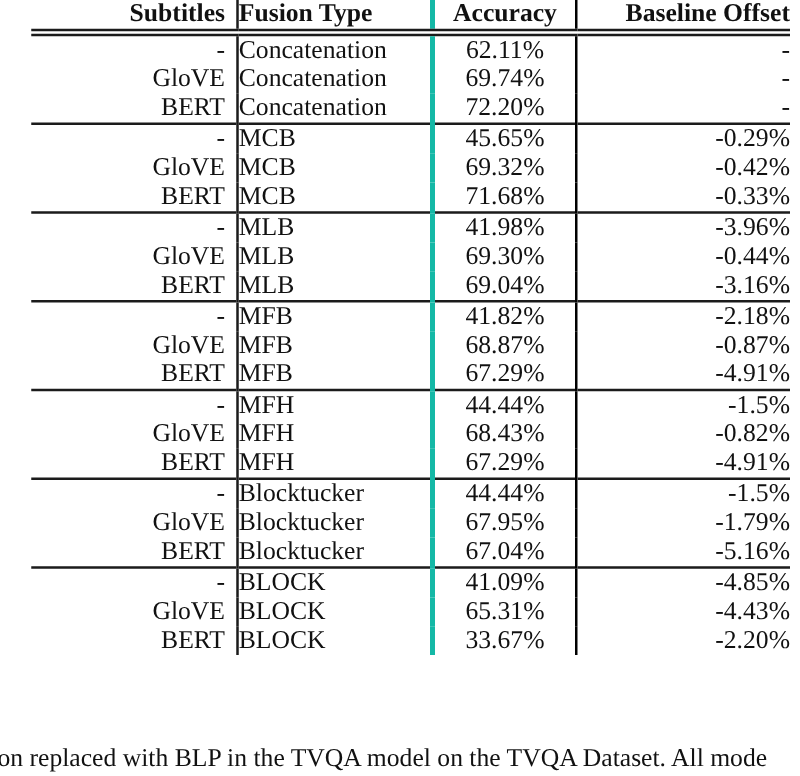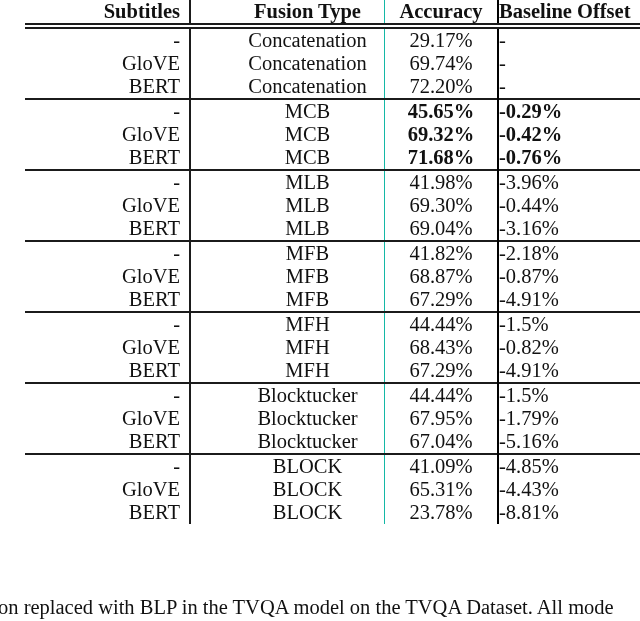--- a/index.html
+++ b/index.html
@@ -24,25 +24,25 @@
   th, td {
     padding: 0;
     height: 23px;
     line-height: 23px;
     white-space: nowrap;
     overflow: hidden;
     font-weight: normal;
   }
   th { font-weight: bold; border-bottom: 6px double #1b1b1b; font-family: Liberation Serif, serif; }
   .c0 { width: 155px; text-align: right; padding-right: 9px; border-right: 2px solid #1b1b1b; }
-  .c1 { width: 153px; text-align: center; border-right: 1px solid #14b8a6; padding-left: 40px; }
+  .c1 { width: 153px; text-align: left; border-right: 4px solid #14b8a6; }
   .c2 { width: 112px; text-align: center; border-right: 2px solid #000000; }
-  .c3 { width: 170px; text-align: left; }
+  .c3 { width: 170px; text-align: right; }
   tr.gs td { border-top: 2px solid #1b1b1b; }
-  td.b { font-weight: bold; margin-left: 46px; }
+  td.b { font-weight: normal; margin-left: 46px; }
   .caption {
     position: absolute;
     left: -2px;
     top: 595px;
     font-size: 20.5px;
     line-height: 25px;
     white-space: nowrap;
   }
 </style>
 </head>
@@ -55,21 +55,21 @@
         <th class="c0">Subtitles</th>
         <th class="c1">Fusion Type</th>
         <th class="c2">Accuracy</th>
         <th class="c3">Baseline Offset</th>
       </tr>
     </thead>
     <tbody id="tbody">
         <tr>
           <td class="c0">-</td>
           <td class="c1">Concatenation</td>
-          <td class="c2">29.17%</td>
+          <td class="c2">62.11%</td>
           <td class="c3">-</td>
         </tr>
         <tr>
           <td class="c0">GloVE</td>
           <td class="c1">Concatenation</td>
           <td class="c2">69.74%</td>
           <td class="c3">-</td>
         </tr>
         <tr>
           <td class="c0">BERT</td>
@@ -86,21 +86,21 @@
         <tr>
           <td class="c0">GloVE</td>
           <td class="c1">MCB</td>
           <td class="c2 b">69.32%</td>
           <td class="c3 b">-0.42%</td>
         </tr>
         <tr>
           <td class="c0">BERT</td>
           <td class="c1">MCB</td>
           <td class="c2 b">71.68%</td>
-          <td class="c3 b">-0.76%</td>
+          <td class="c3 b">-0.33%</td>
         </tr>
         <tr class="gs">
           <td class="c0">-</td>
           <td class="c1">MLB</td>
           <td class="c2">41.98%</td>
           <td class="c3">-3.96%</td>
         </tr>
         <tr>
           <td class="c0">GloVE</td>
           <td class="c1">MLB</td>
@@ -175,19 +175,19 @@
         </tr>
         <tr>
           <td class="c0">GloVE</td>
           <td class="c1">BLOCK</td>
           <td class="c2">65.31%</td>
           <td class="c3">-4.43%</td>
         </tr>
         <tr>
           <td class="c0">BERT</td>
           <td class="c1">BLOCK</td>
-          <td class="c2">23.78%</td>
-          <td class="c3">-8.81%</td>
+          <td class="c2">33.67%</td>
+          <td class="c3">-2.20%</td>
         </tr>
       </tbody>
   </table>
   <div class="caption">on replaced with BLP in the TVQA model on the TVQA Dataset. All mode</div>
 </div>
 
 </body></html>

